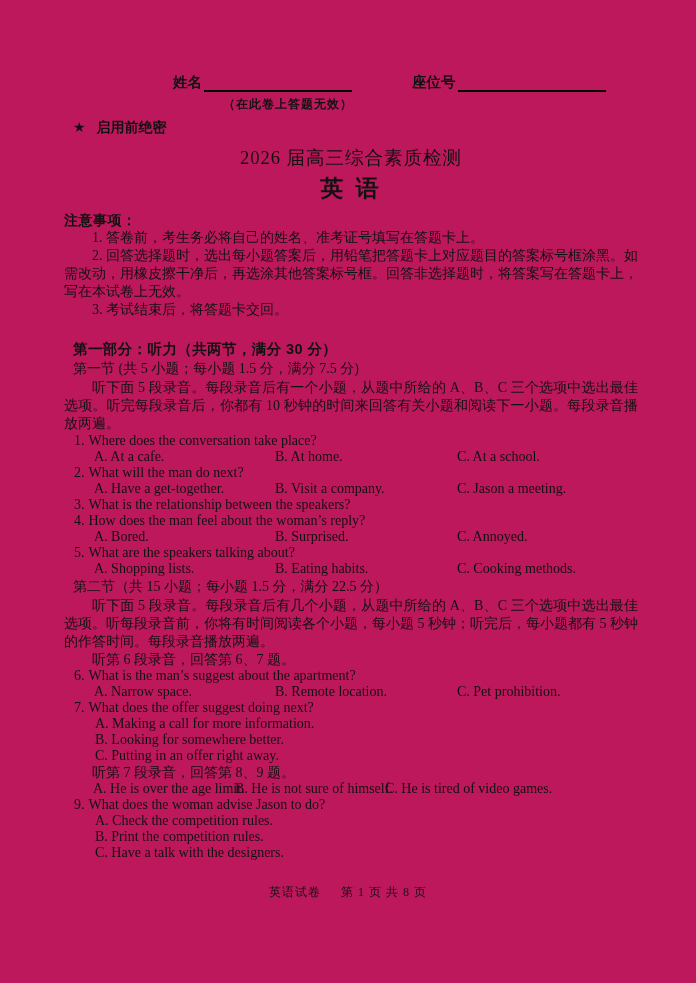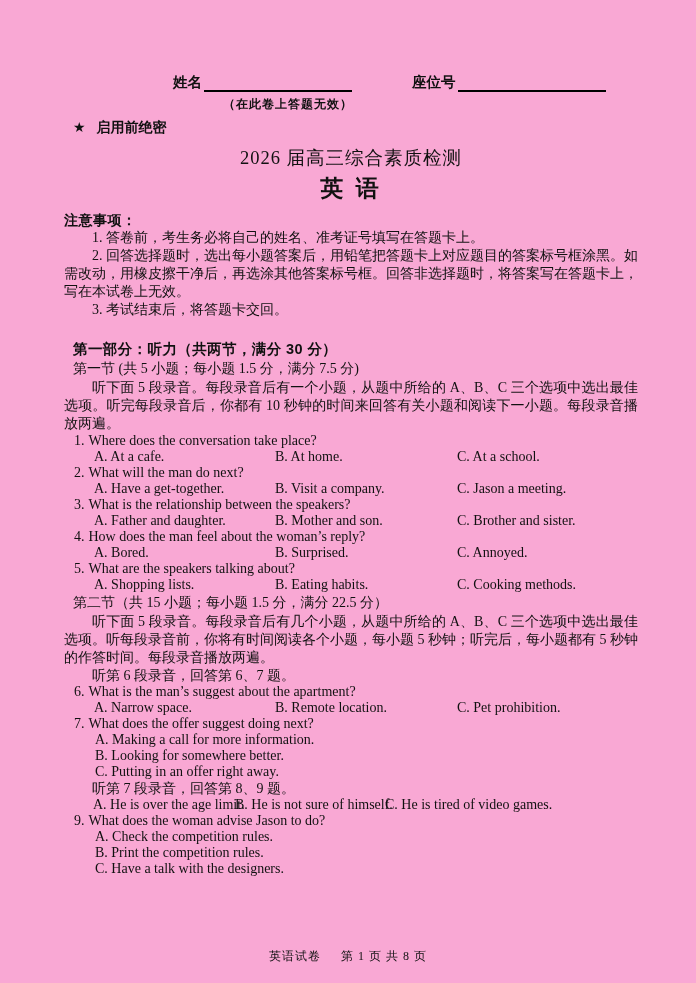--- a/index.html
+++ b/index.html
@@ -1,18 +1,18 @@
 <!DOCTYPE html>
 <html><head>
 <meta charset="utf-8">
 <style>
   html,body{margin:0;padding:0;background:#ffffff;}
   .page{
     width:696px;height:983px;box-sizing:border-box;position:relative;
-    background:#f9a8d4;color:#111;
+    background:#be185d;color:#111;
     padding:74px 58px 0 64px;
     font-family:"Liberation Serif","DejaVu Serif",serif;
     font-size:14px;
     overflow:hidden;
   }
   .hei{font-family:"Liberation Sans","DejaVu Sans",sans-serif;font-weight:bold;}
 
   .top-fields{padding-left:109px;height:18px;display:flex;align-items:flex-end;white-space:nowrap;}
   .top-fields .lbl{font-size:14.5px;}
   .blank-line{display:inline-block;width:148px;height:13px;border-bottom:2px solid #000;margin-left:2px;}
@@ -34,21 +34,21 @@
 
   .question{padding-left:10px;}
   .q-line{line-height:16px;white-space:nowrap;}
   .q-num{margin-right:4px;}
   .opt-row{display:grid;line-height:16px;white-space:nowrap;}
   .opt-row.wide{grid-template-columns:181px 182px auto;padding-left:20px;}
   .opt-row.tight{grid-template-columns:142px 150px auto;padding-left:19px;}
   .opt-line{padding-left:21px;line-height:16px;white-space:nowrap;}
   .cue{line-height:17px;}
 
-  .footer{position:absolute;top:948px;left:0;width:100%;text-align:center;font-size:12px;letter-spacing:1px;}
+  .footer{position:absolute;top:884px;left:0;width:100%;text-align:center;font-size:12px;letter-spacing:1px;}
   .footer .pageinfo{margin-left:16px;}
 </style>
 </head>
 <body>
 
 <div class="page">
 
   <div class="top-fields">
     <span class="lbl hei">姓名</span>
     <span class="blank-line"></span>
@@ -89,25 +89,20 @@
       <div class="question">
         <div class="q-line"><span class="q-num">2.</span><span class="q-text">What will the man do next?</span></div>
         <div class="opt-row wide">
           <span>A. Have a get-together.</span>
           <span>B. Visit a company.</span>
           <span>C. Jason a meeting.</span>
         </div>
       </div>
       <div class="question">
         <div class="q-line"><span class="q-num">3.</span><span class="q-text">What is the relationship between the speakers?</span></div>
-        <div class="opt-row wide">
-          <span>A. Father and daughter.</span>
-          <span>B. Mother and son.</span>
-          <span>C. Brother and sister.</span>
-        </div>
       </div>
       <div class="question">
         <div class="q-line"><span class="q-num">4.</span><span class="q-text">How does the man feel about the woman’s reply?</span></div>
         <div class="opt-row wide">
           <span>A. Bored.</span>
           <span>B. Surprised.</span>
           <span>C. Annoyed.</span>
         </div>
       </div>
       <div class="question">

